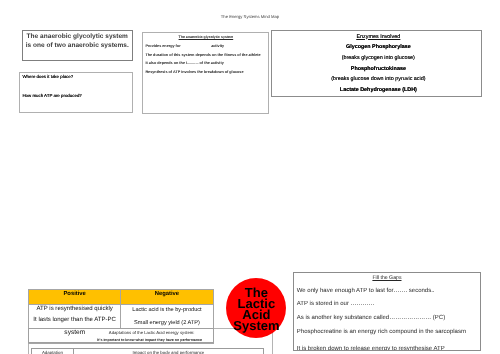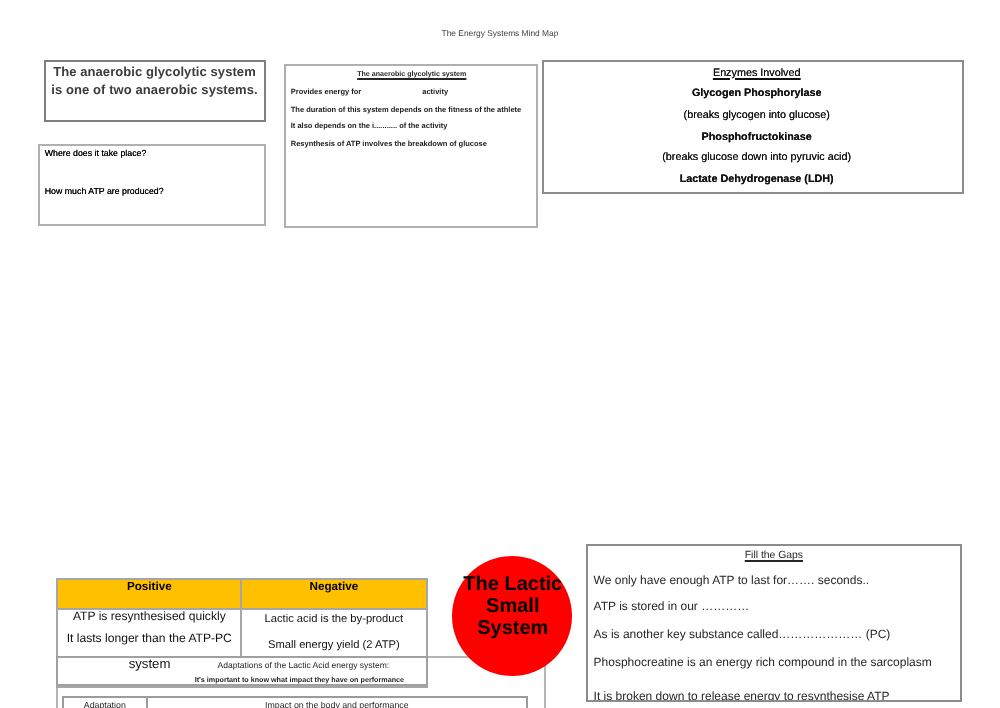--- a/index.html
+++ b/index.html
@@ -29,21 +29,21 @@
   #box3 .sp{display:inline-block;width:30.5px;}
 
   
   #box4{left:271.3px;top:29.7px;width:210.5px;height:67.2px;border:1px solid #8c8c8c;}
   #box4 .l{font-size:5.4px;text-align:center;line-height:10.65px;padding-left:3.6px;color:#111;text-shadow:0 0 0.24px rgba(0,0,0,0.9);}
   #box4 .ttl{text-decoration:underline;padding-top:0.9px;}
   #box4 .b{font-weight:bold;}
 
   
   #circle{left:226.4px;top:278.2px;width:60px;height:60px;border-radius:50%;background:#ff0000;z-index:6;}
-  #circle .t{color:#000;font-weight:bold;font-size:10px;text-align:center;line-height:10.95px;padding-top:10.3px;}
+  #circle .t{color:#000;font-weight:bold;font-size:13px;text-align:center;line-height:10.95px;padding-top:10.3px;}
 
   
   #pntable{left:28.0px;top:288.9px;width:185.6px;border-collapse:collapse;table-layout:fixed;z-index:2;}
   #pntable td,#pntable th{border:0.9px solid #a6a6a6;padding:0;text-align:center;background:transparent;}
   #pntable td>div:first-child{margin-top:-1.5px;}
   #pntable .ncell>div:first-child{margin-top:-1.3px;}
   #pntable th{background:#ffc000;font-size:5.85px;font-weight:bold;height:13.3px;color:#000;vertical-align:top;padding-top:1.0px;line-height:6.2px;}
   #pntable td{font-size:6.05px;font-weight:normal;height:38.3px;color:#111;line-height:11.1px;vertical-align:top;padding-top:-1px;}
   #pntable .ncell{font-size:5.6px;line-height:13.2px;}
 
@@ -134,21 +134,21 @@
       <tr>
     <td style="width:41px">Adaptation</td>
     <td>Impact on the body and performance</td>
   </tr>
 </tbody>
   </table>
 
 <div id="circle" class="abs">
   <div class="t">
       <div>The Lactic</div>
-      <div>Small</div>
+      <div>Acid</div>
       <div>System</div>
     </div>
 </div>
 
 <div id="fillbox" class="abs box">
   <div class="ttl">Fill the Gaps</div>
   <div class="l first">We only have enough ATP to last for……. seconds..</div>
   <div class="l">ATP is stored in our …………</div>
   <div class="l">As is another key substance called………………… (PC)</div>
   <div class="l">Phosphocreatine is an energy rich compound in the sarcoplasm</div>

